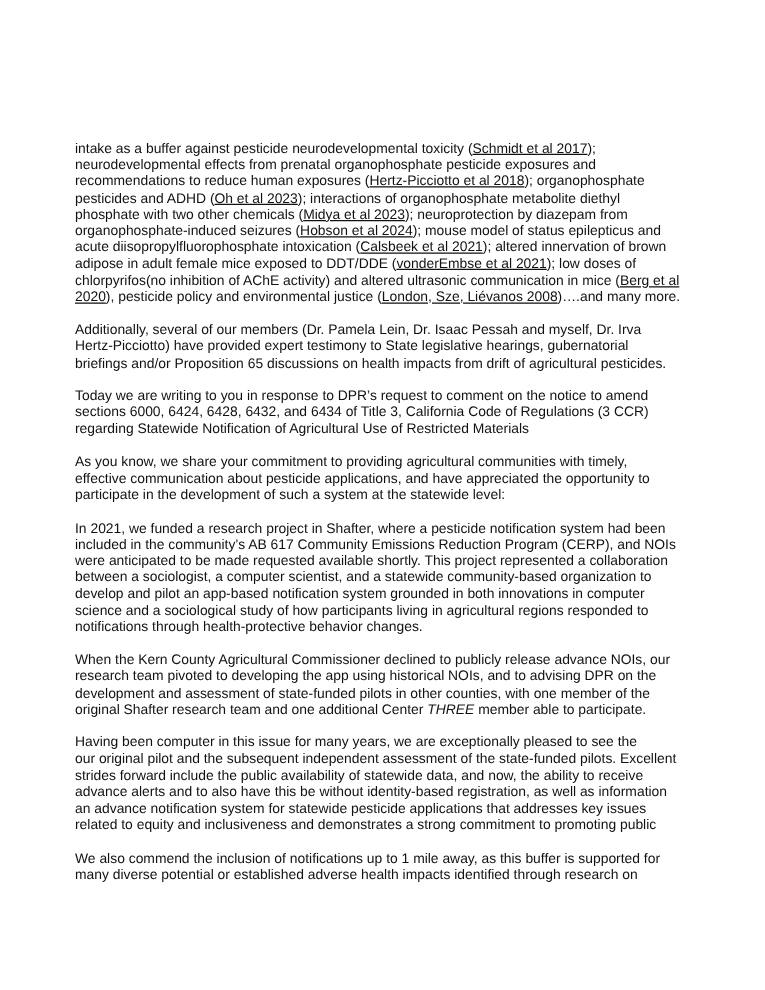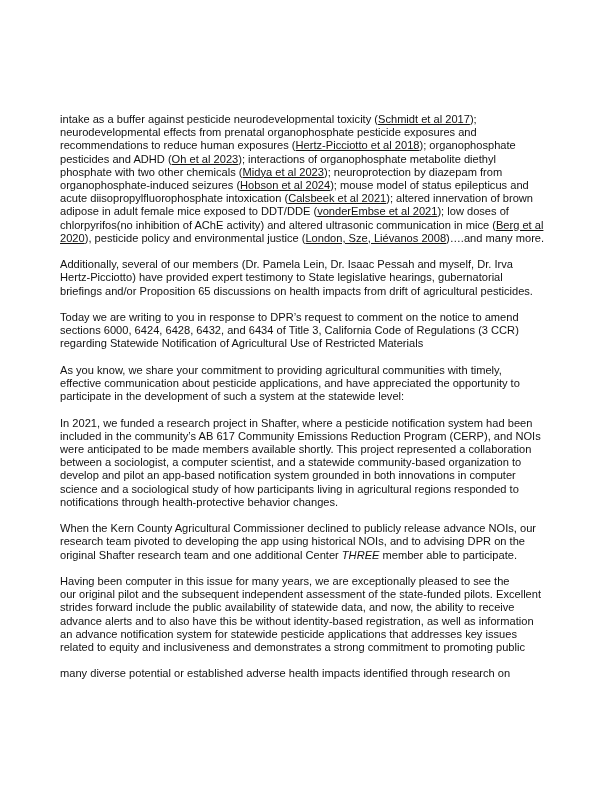--- a/index.html
+++ b/index.html
@@ -41,35 +41,37 @@
       <span class="line"><span>regarding Statewide Notification of Agricultural Use of Restricted Materials</span></span>
     </div>
     <div class="para">
       <span class="line"><span>As you know, we share your commitment to providing agricultural communities with timely,</span></span>
       <span class="line"><span>effective communication about pesticide applications, and have appreciated the opportunity to</span></span>
       <span class="line"><span>participate in the development of such a system at the statewide level:</span></span>
     </div>
     <div class="para">
       <span class="line"><span>In 2021, we funded a research project in Shafter, where a pesticide notification system had been</span></span>
       <span class="line"><span>included in the community’s AB 617 Community Emissions Reduction Program (CERP), and NOIs</span></span>
-      <span class="line"><span>were anticipated to be made members available shortly. This project represented a collaboration</span></span>
+      <span class="line"><span>were anticipated to be made requested available shortly. This project represented a collaboration</span></span>
       <span class="line"><span>between a sociologist, a computer scientist, and a statewide community-based organization to</span></span>
       <span class="line"><span>develop and pilot an app-based notification system grounded in both innovations in computer</span></span>
       <span class="line"><span>science and a sociological study of how participants living in agricultural regions responded to</span></span>
       <span class="line"><span>notifications through health-protective behavior changes.</span></span>
     </div>
     <div class="para">
       <span class="line"><span>When the Kern County Agricultural Commissioner declined to publicly release advance NOIs, our</span></span>
       <span class="line"><span>research team pivoted to developing the app using historical NOIs, and to advising DPR on the</span></span>
+      <span class="line"><span>development and assessment of state-funded pilots in other counties, with one member of the</span></span>
       <span class="line"><span>original Shafter research team and one additional Center </span><em>THREE</em><span> member able to participate.</span></span>
     </div>
     <div class="para">
       <span class="line"><span>Having been computer in this issue for many years, we are exceptionally pleased to see the</span></span>
       <span class="line"><span>our original pilot and the subsequent independent assessment of the state-funded pilots. Excellent</span></span>
       <span class="line"><span>strides forward include the public availability of statewide data, and now, the ability to receive</span></span>
       <span class="line"><span>advance alerts and to also have this be without identity-based registration, as well as information</span></span>
       <span class="line"><span>an advance notification system for statewide pesticide applications that addresses key issues</span></span>
       <span class="line"><span>related to equity and inclusiveness and demonstrates a strong commitment to promoting public</span></span>
     </div>
     <div class="para">
+      <span class="line"><span>We also commend the inclusion of notifications up to 1 mile away, as this buffer is supported for</span></span>
       <span class="line"><span>many diverse potential or established adverse health impacts identified through research on</span></span>
     </div>
   </div>
 
 </body></html>

